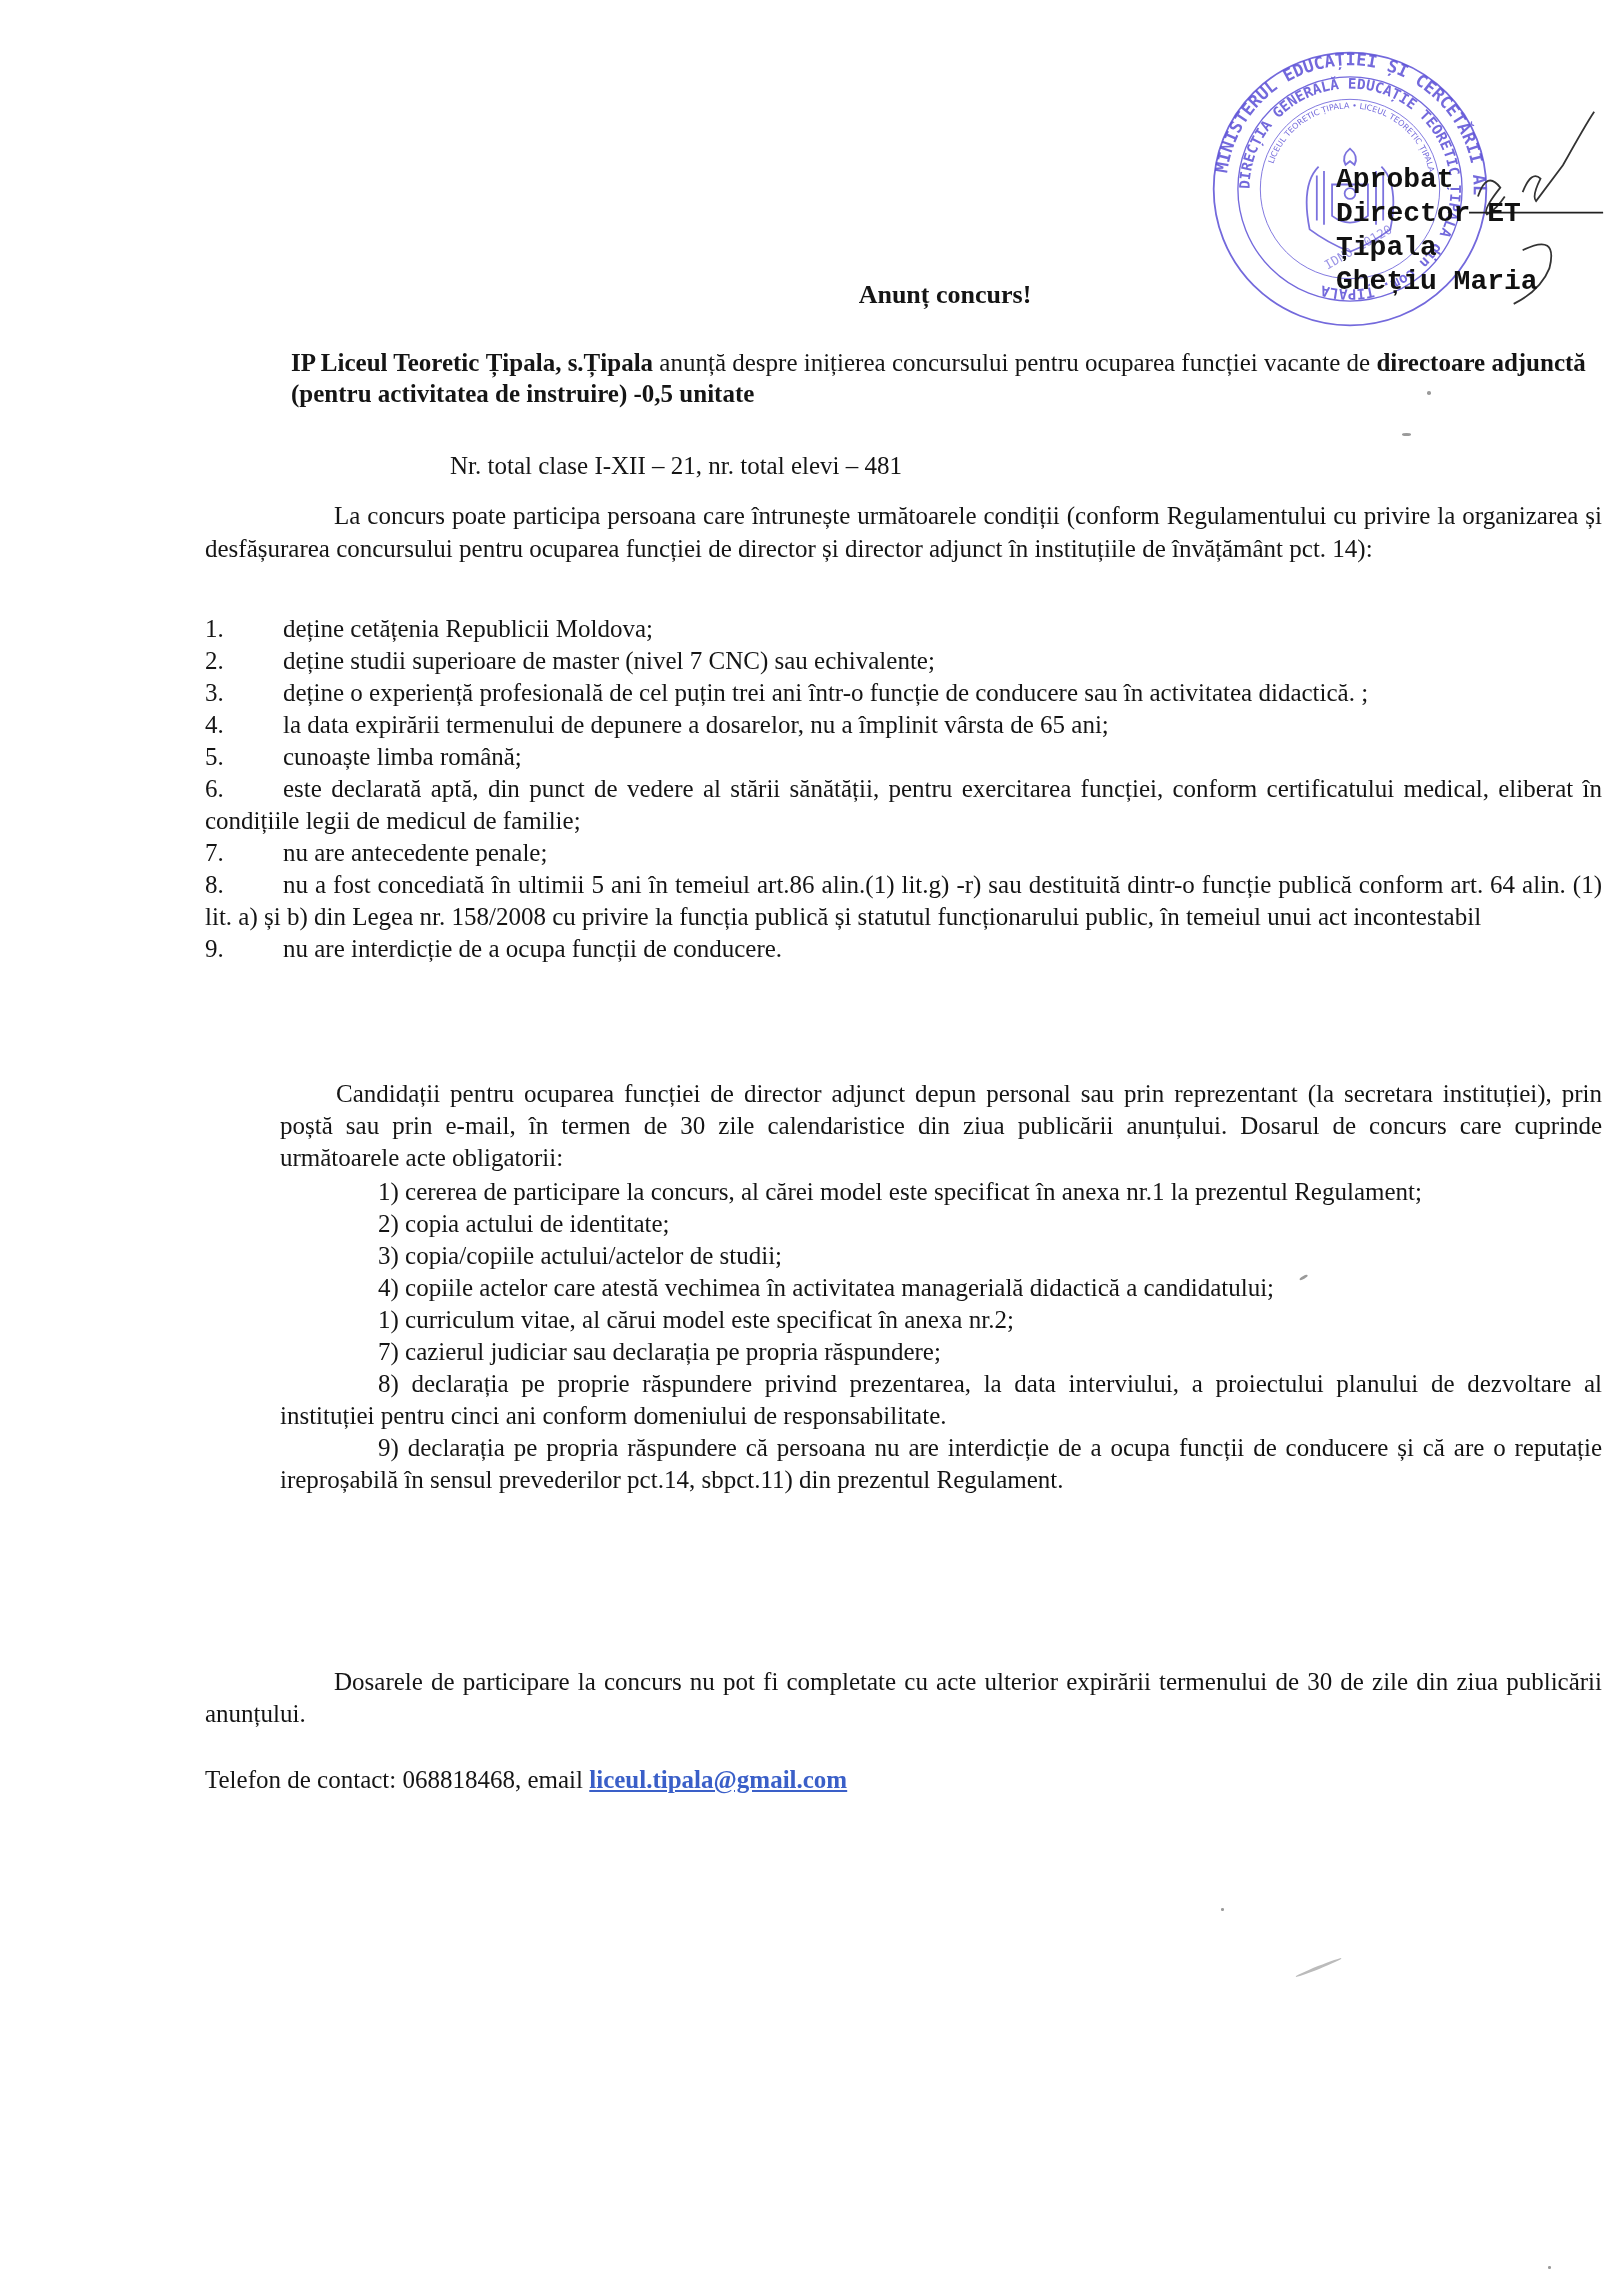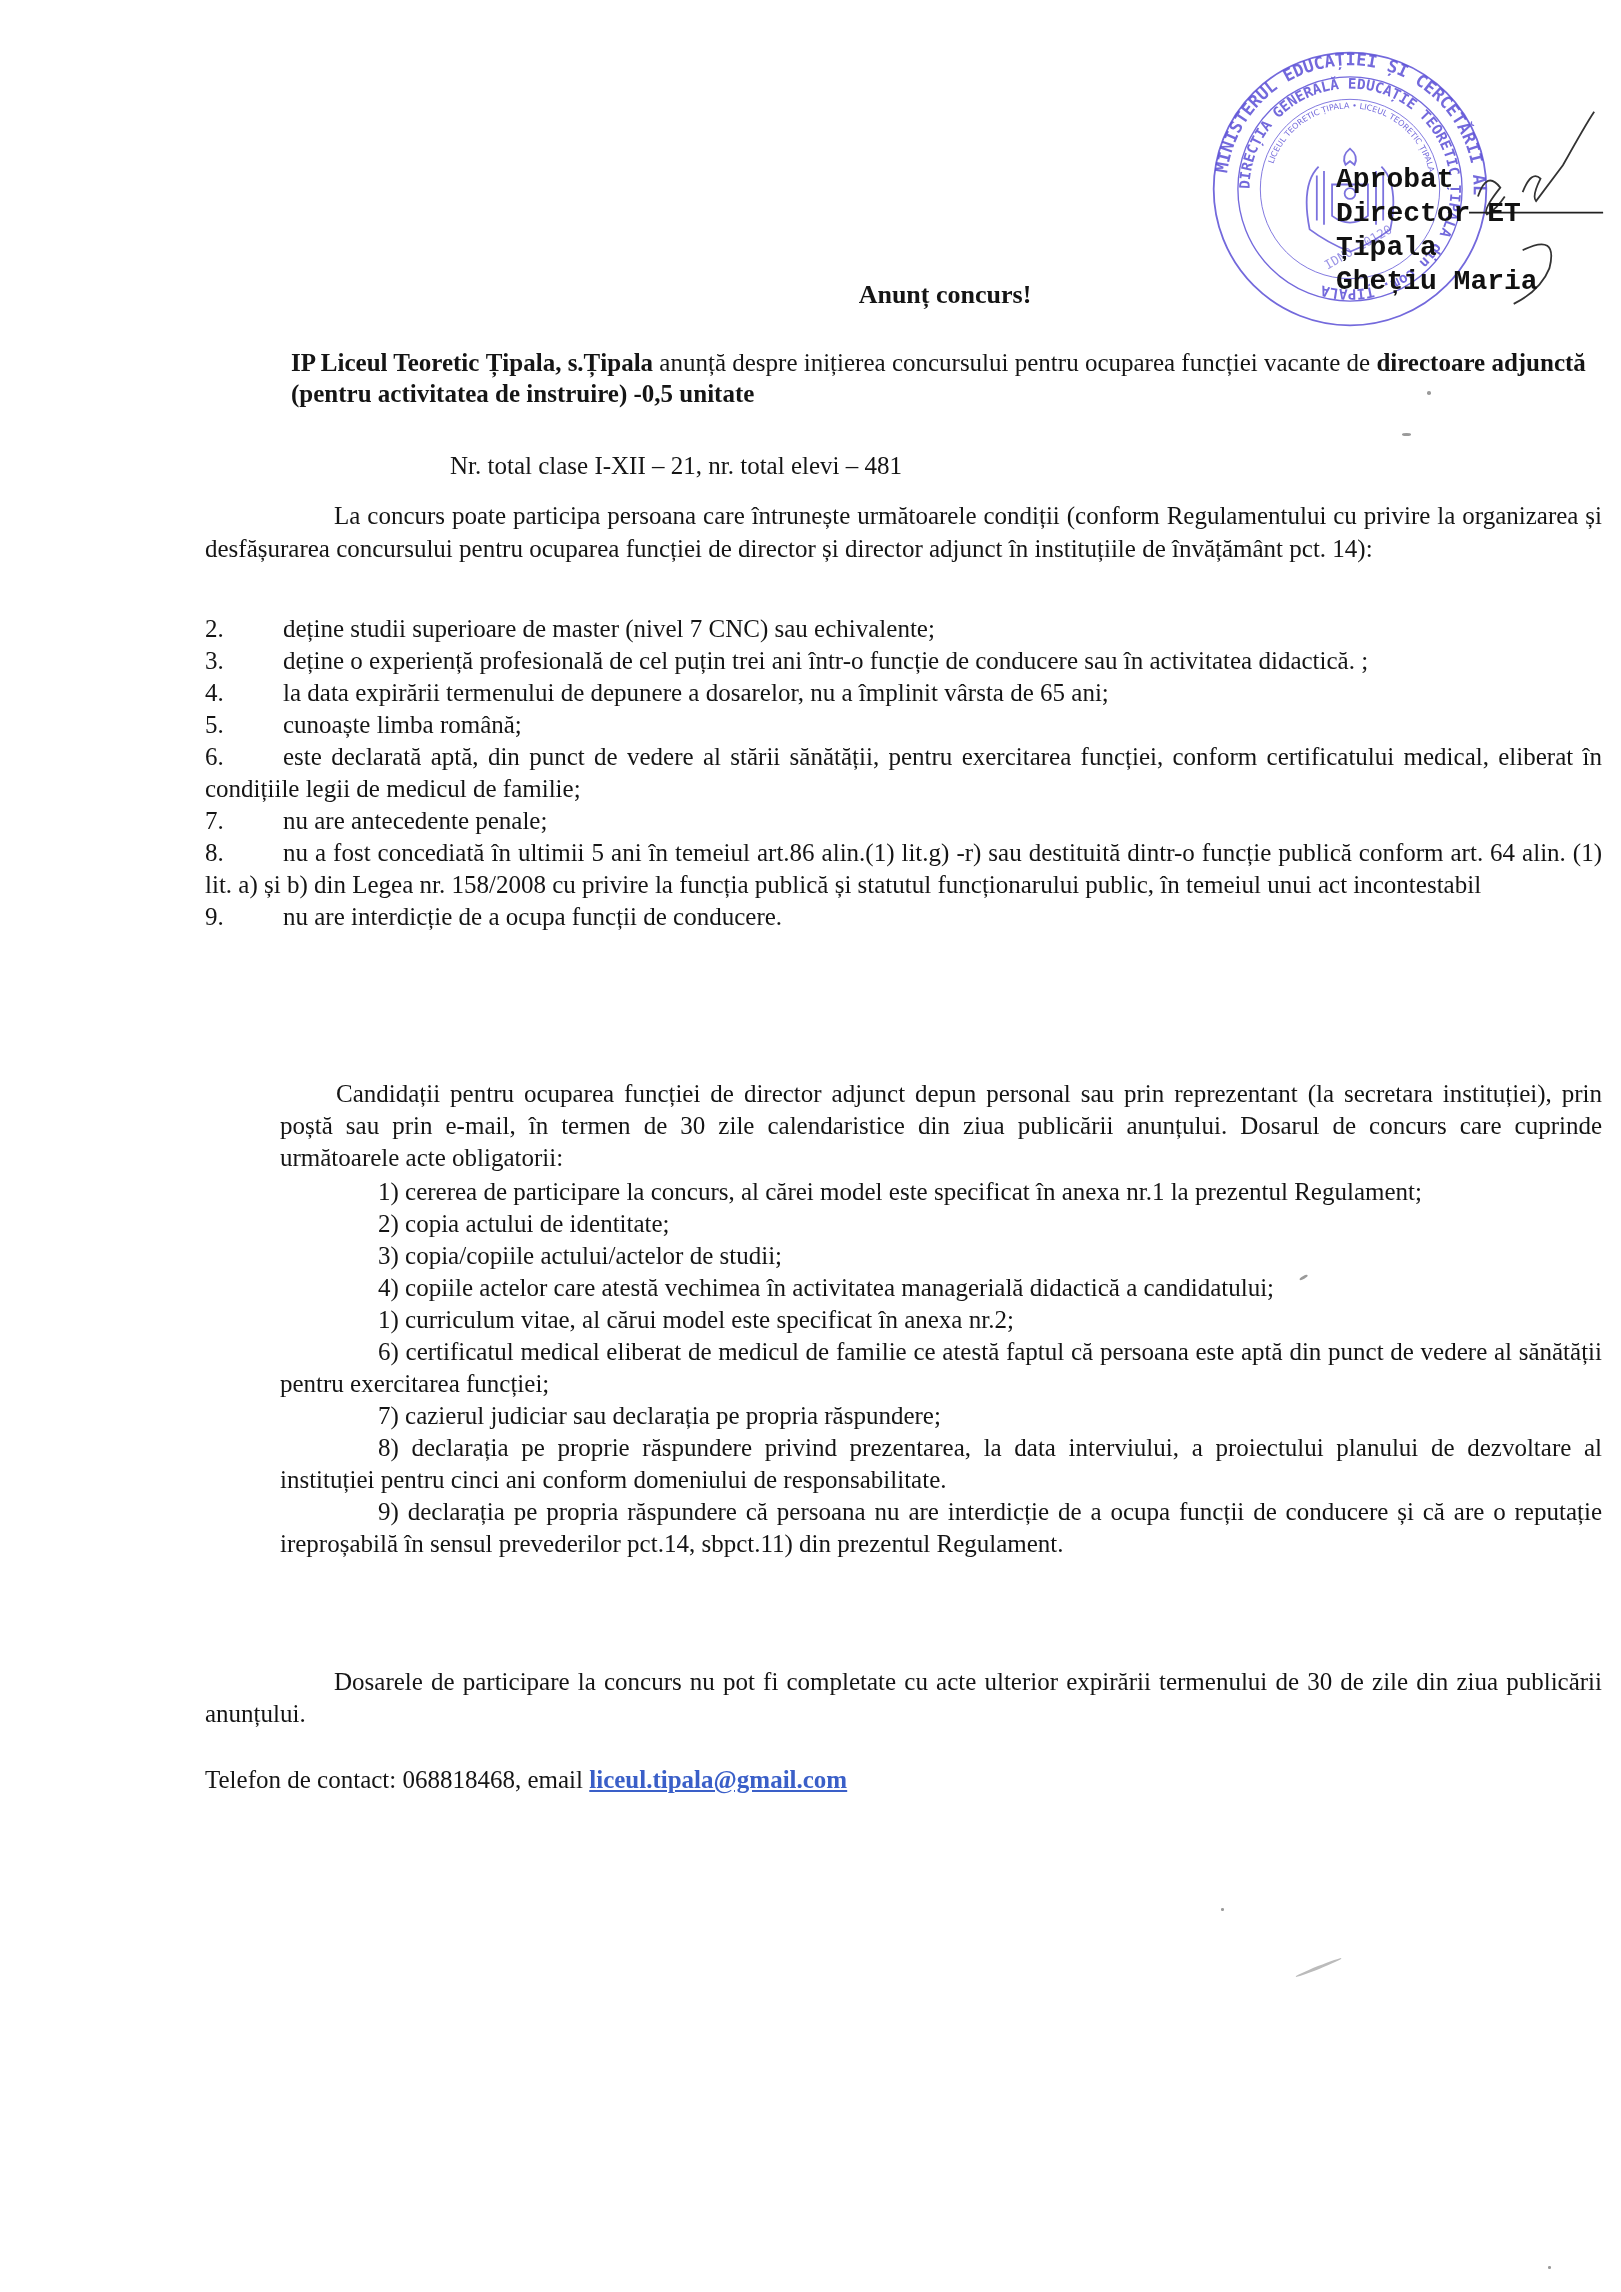--- a/index.html
+++ b/index.html
@@ -84,39 +84,39 @@
     <span class="b">IP Liceul Teoretic Țipala,</span>
     <span class="b">s.Țipala</span><span> anunță despre inițierea concursului pentru ocuparea funcției vacante de </span>
     <span class="b">directoare adjunctă  (pentru activitatea de instruire) -0,5 unitate</span>
   </div>
 
   <div class="stats">Nr. total clase I-XII – 21, nr. total elevi – 481</div>
 
   <div class="block p-cond">La concurs poate participa persoana care întrunește următoarele condiții (conform Regulamentului cu privire la organizarea și desfășurarea concursului pentru ocuparea funcției de director și director adjunct în instituțiile de învățământ pct. 14):</div>
 
   <div class="block cond-list" id="cond-list">
+      <span class="cond-item"><span class="cond-num">1.</span><span>deține cetățenia Republicii Moldova;</span></span>
       <span class="cond-item"><span class="cond-num">2.</span><span>deține studii superioare de master (nivel 7 CNC) sau echivalente;</span></span>
       <span class="cond-item"><span class="cond-num">3.</span><span>deține o experiență profesională de cel puțin trei ani într-o funcție de conducere sau în activitatea didactică. ;</span></span>
       <span class="cond-item"><span class="cond-num">4.</span><span>la data expirării termenului de depunere a dosarelor, nu a împlinit vârsta de 65 ani;</span></span>
       <span class="cond-item"><span class="cond-num">5.</span><span>cunoaște limba română;</span></span>
       <span class="cond-item"><span class="cond-num">6.</span><span>este declarată aptă, din punct de vedere al stării sănătății, pentru exercitarea funcției, conform certificatului medical, eliberat în condițiile legii de medicul de familie;</span></span>
       <span class="cond-item"><span class="cond-num">7.</span><span>nu are antecedente penale;</span></span>
       <span class="cond-item"><span class="cond-num">8.</span><span>nu a fost concediată în ultimii 5 ani în temeiul art.86 alin.(1) lit.g) -r) sau destituită dintr-o funcție publică conform art. 64 alin. (1) lit. a) și b) din Legea nr. 158/2008 cu privire la funcția publică și statutul funcționarului public, în temeiul unui act incontestabil</span></span>
       <span class="cond-item"><span class="cond-num">9.</span><span>nu are interdicție de a ocupa funcții de conducere.</span></span>
     </div>
 
   <div class="block p-cand">Candidații pentru ocuparea funcției de director adjunct  depun personal sau prin reprezentant (la secretara instituției), prin poștă sau prin e-mail, în termen de 30 zile calendaristice din ziua publicării anunțului. Dosarul de concurs care cuprinde următoarele acte obligatorii:</div>
 
   <div class="block doc-list" id="doc-list">
       <span class="doc-item">1) cererea de participare la concurs, al cărei model este specificat în anexa nr.1 la prezentul Regulament;</span>
       <span class="doc-item">2) copia actului de identitate;</span>
       <span class="doc-item">3) copia/copiile actului/actelor de studii;</span>
       <span class="doc-item">4) copiile actelor care atestă vechimea în activitatea managerială didactică a candidatului;</span>
       <span class="doc-item">1) curriculum vitae, al cărui model este specificat în anexa nr.2;</span>
-      <span class="doc-item">6) certificatul medical eliberat de medicul de familie ce atestă faptul că persoana este aptă din punct de vedere al sănătății pentru exercitarea funcției;</span>
       <span class="doc-item">7) cazierul judiciar sau declarația pe propria răspundere;</span>
       <span class="doc-item">8) declarația pe proprie răspundere privind prezentarea, la data interviului, a proiectului planului de dezvoltare al instituției pentru cinci ani conform domeniului de responsabilitate.</span>
       <span class="doc-item">9) declarația pe propria răspundere că persoana nu are interdicție de a ocupa funcții de conducere și că are o reputație ireproșabilă în sensul prevederilor pct.14, sbpct.11) din prezentul Regulament.</span>
     </div>
 
   <div class="block p-dos">Dosarele de participare la concurs nu pot fi completate cu acte ulterior expirării termenului de 30 de zile din ziua publicării anunțului.</div>
 
   <div class="block p-acte">
     <span>Telefon de contact: 068818468, email </span><a class="email" href="#">liceul.tipala@gmail.com</a>
   </div>

